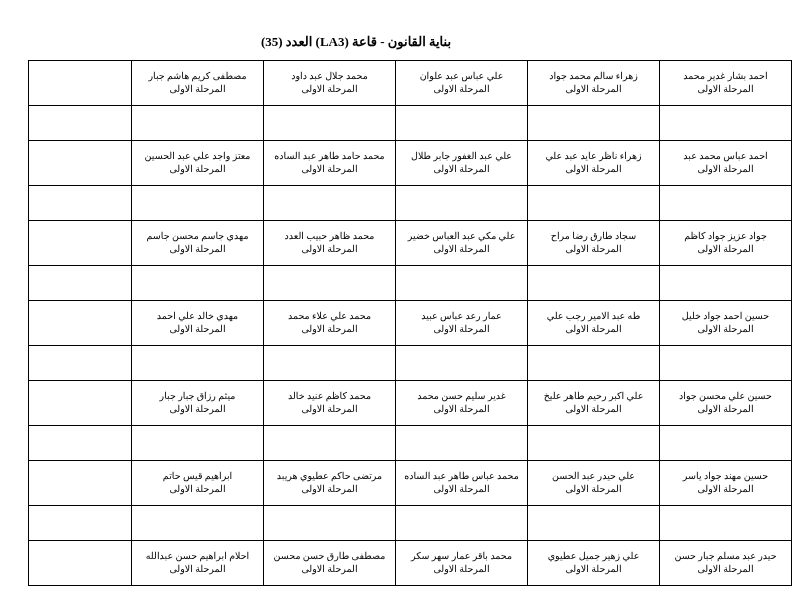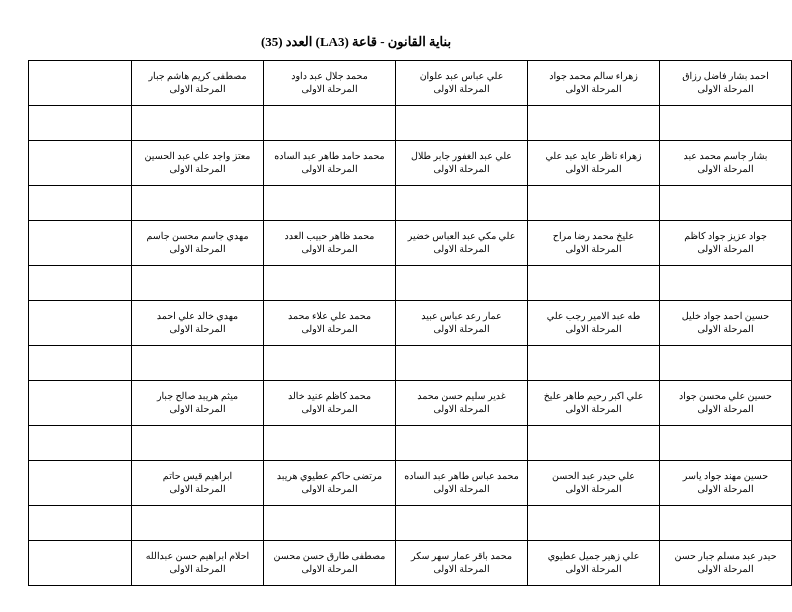--- a/index.html
+++ b/index.html
@@ -73,21 +73,21 @@
 
 <div class="page">
 
   <div class="doc-title">بناية القانون - قاعة (LA3) العدد (35)</div>
 
   <table class="roster">
     <tbody>
 
       <tr class="name-row">
         <td class="cell">
-          <span class="cell-name">احمد بشار فاضل رزاق</span>
+          <span class="cell-name">احمد بشار غدير محمد</span>
           <span class="cell-stage">المرحلة الاولى</span>
         </td>
         <td class="cell">
           <span class="cell-name">زهراء سالم محمد جواد</span>
           <span class="cell-stage">المرحلة الاولى</span>
         </td>
         <td class="cell">
           <span class="cell-name">علي عباس عبد علوان</span>
           <span class="cell-stage">المرحلة الاولى</span>
         </td>
@@ -105,21 +105,21 @@
         <td class="cell"></td>
         <td class="cell"></td>
         <td class="cell"></td>
         <td class="cell"></td>
         <td class="cell"></td>
         <td class="col-blank"></td>
       </tr>
 
       <tr class="name-row">
         <td class="cell">
-          <span class="cell-name">بشار جاسم محمد عبد</span>
+          <span class="cell-name">احمد عباس محمد عبد</span>
           <span class="cell-stage">المرحلة الاولى</span>
         </td>
         <td class="cell">
           <span class="cell-name">زهراء ناظر عايد عبد علي</span>
           <span class="cell-stage">المرحلة الاولى</span>
         </td>
         <td class="cell">
           <span class="cell-name">علي عبد الغفور جابر طلال</span>
           <span class="cell-stage">المرحلة الاولى</span>
         </td>
@@ -141,21 +141,21 @@
         <td class="cell"></td>
         <td class="col-blank"></td>
       </tr>
 
       <tr class="name-row">
         <td class="cell">
           <span class="cell-name">جواد عزيز جواد كاظم</span>
           <span class="cell-stage">المرحلة الاولى</span>
         </td>
         <td class="cell">
-          <span class="cell-name">عليخ محمد رضا مراح</span>
+          <span class="cell-name">سجاد طارق رضا مراح</span>
           <span class="cell-stage">المرحلة الاولى</span>
         </td>
         <td class="cell">
           <span class="cell-name">علي مكي عبد العباس خضير</span>
           <span class="cell-stage">المرحلة الاولى</span>
         </td>
         <td class="cell">
           <span class="cell-name">محمد ظاهر حبيب العدد</span>
           <span class="cell-stage">المرحلة الاولى</span>
         </td>
@@ -217,21 +217,21 @@
         </td>
         <td class="cell">
           <span class="cell-name">غدير سليم حسن محمد</span>
           <span class="cell-stage">المرحلة الاولى</span>
         </td>
         <td class="cell">
           <span class="cell-name">محمد كاظم عنيد خالد</span>
           <span class="cell-stage">المرحلة الاولى</span>
         </td>
         <td class="cell">
-          <span class="cell-name">ميثم هريبد صالح جبار</span>
+          <span class="cell-name">ميثم رزاق جبار جبار</span>
           <span class="cell-stage">المرحلة الاولى</span>
         </td>
         <td class="col-blank"></td>
       </tr>
       <tr class="gap-row">
         <td class="cell"></td>
         <td class="cell"></td>
         <td class="cell"></td>
         <td class="cell"></td>
         <td class="cell"></td>

